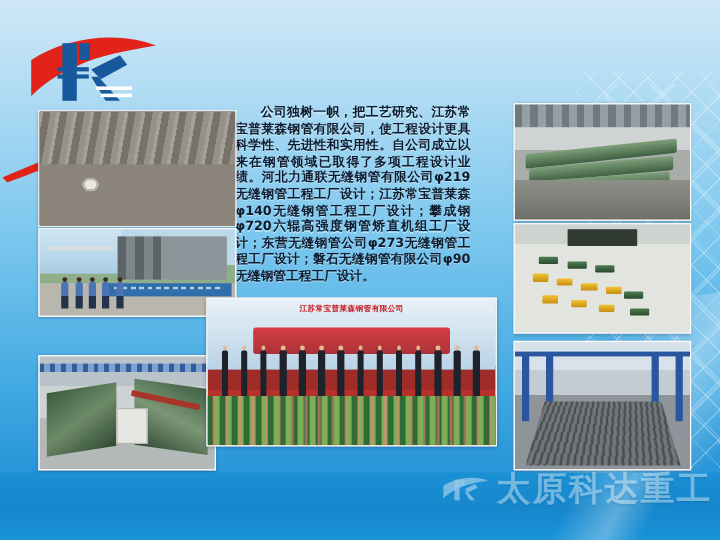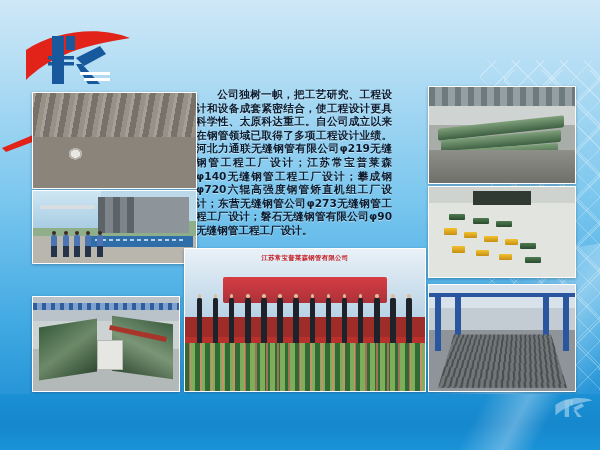--- a/index.html
+++ b/index.html
@@ -159,21 +159,21 @@
       <rect x="26" y="28" width="26" height="3.5" fill="#17599c"></rect>
       <rect x="26" y="34" width="26" height="3.5" fill="#17599c"></rect>
       <path d="M54 30 L78 18 L84 26 L62 38 Z" fill="#17599c"></path>
       <path d="M54 36 L60 36 L78 56 L66 56 Z" fill="#17599c"></path>
       <rect x="58" y="44" width="30" height="3" fill="#ffffff"></rect>
       <rect x="62" y="50" width="26" height="3" fill="#ffffff"></rect>
     </svg>
   </div>
 
 
-  <div class="body-text"><span class="indent"></span><span>公司独树一帜，把工艺研究、工程设计和设备成套紧密结合，使工程设计更具科学性、太原科达重工。自公司成立以来在钢管领域已取得了多项工程设计业绩。河北力通联无缝钢管有限公司φ219无缝钢管工程工厂设计；江苏常宝普莱森φ140无缝钢管工程工厂设计；攀成钢φ720六辊高强度钢管矫直机组工厂设计；东营无缝钢管公司φ273无缝钢管工程工厂设计；磐石无缝钢管有限公司φ90无缝钢管工程工厂设计。</span></div>
+  <div class="body-text"><span class="indent"></span><span>公司独树一帜，把工艺研究、江苏常宝普莱森钢管有限公司，使工程设计更具科学性、先进性和实用性。自公司成立以来在钢管领域已取得了多项工程设计业绩。河北力通联无缝钢管有限公司φ219无缝钢管工程工厂设计；江苏常宝普莱森φ140无缝钢管工程工厂设计；攀成钢φ720六辊高强度钢管矫直机组工厂设计；东营无缝钢管公司φ273无缝钢管工程工厂设计；磐石无缝钢管有限公司φ90无缝钢管工程工厂设计。</span></div>
 
   <div class="ph" id="ph-pipes" style="left:32px;top:92px;width:165px;height:97px;">
     <div class="inner">
       <div class="tops"></div>
     </div>
     <div class="cap">无缝钢管成品堆放</div>
   </div>
 
   <div class="ph" id="ph-gate" style="left:32px;top:190px;width:165px;height:74px;">
     <div class="inner">
@@ -226,21 +226,21 @@
       <div class="u" style="left:52%;top:58%"></div>
       <div class="u" style="left:16%;top:66%"></div>
       <div class="u" style="left:32%;top:70%"></div>
       <div class="u" style="left:48%;top:74%"></div>
       <div class="g" style="left:62%;top:62%"></div>
       <div class="g" style="left:66%;top:78%"></div>
     </div>
     <div class="cap">设备总装场地</div>
   </div>
 
-  <div class="ph" id="ph-cer" style="left:184px;top:248px;width:242px;height:144px;text-decoration:underline;">
+  <div class="ph" id="ph-cer" style="left:172px;top:248px;width:242px;height:124px;text-decoration:underline;">
     <div class="inner">
       <div class="banner">
         <div class="btxt">江苏常宝普莱森钢管有限公司</div>
       </div>
       <div class="bred"></div>
       <div class="row">
         <span class="m" style="left:3%"></span>
         <span class="m" style="left:10%"></span>
         <span class="m" style="left:17%"></span>
         <span class="m" style="left:24%"></span>
@@ -277,15 +277,16 @@
   </div>
 
   <div class="wm">
     <svg class="wm-logo" viewBox="0 0 112 62">
       <path d="M4 22 C 34 2, 78 -2, 108 10 C 86 14, 60 18, 40 28 C 26 34, 14 42, 4 52 Z" fill="rgba(255,255,255,.75)"></path>
       <rect x="30" y="8" width="12" height="48" fill="rgba(255,255,255,.75)"></rect>
       <rect x="44" y="8" width="9" height="14" fill="rgba(255,255,255,.75)"></rect>
       <path d="M54 30 L78 18 L84 26 L62 38 Z" fill="rgba(255,255,255,.75)"></path>
       <path d="M54 36 L60 36 L78 56 L66 56 Z" fill="rgba(255,255,255,.75)"></path>
     </svg>
+    <span class="wm-text">太原科达重工</span>
   </div>
 
 </div>
 
 </body></html>

